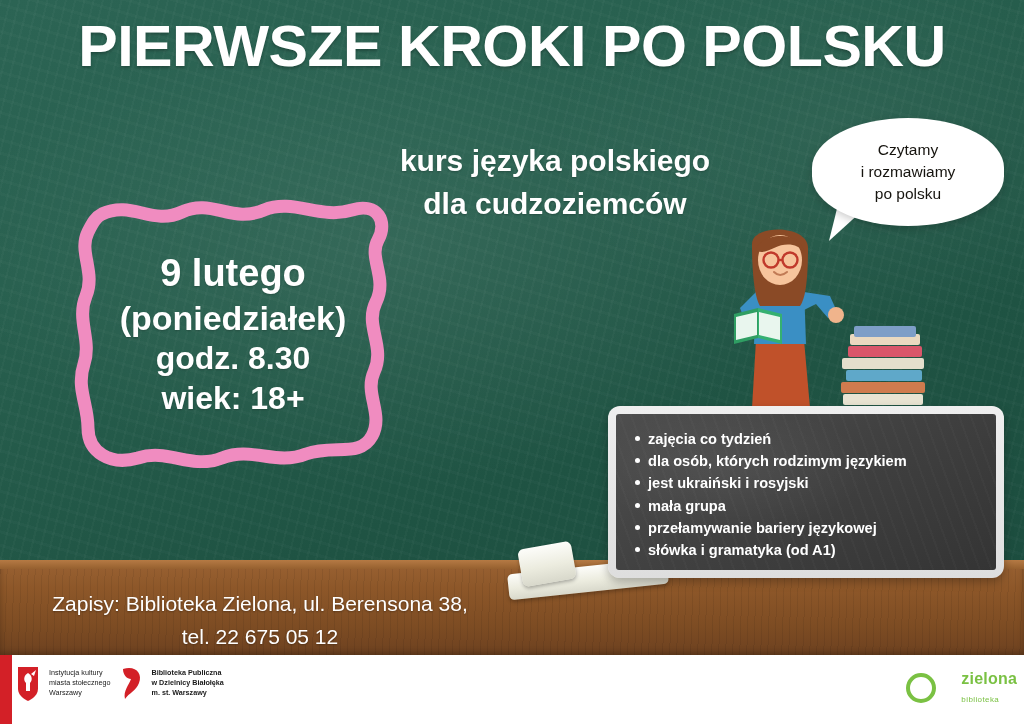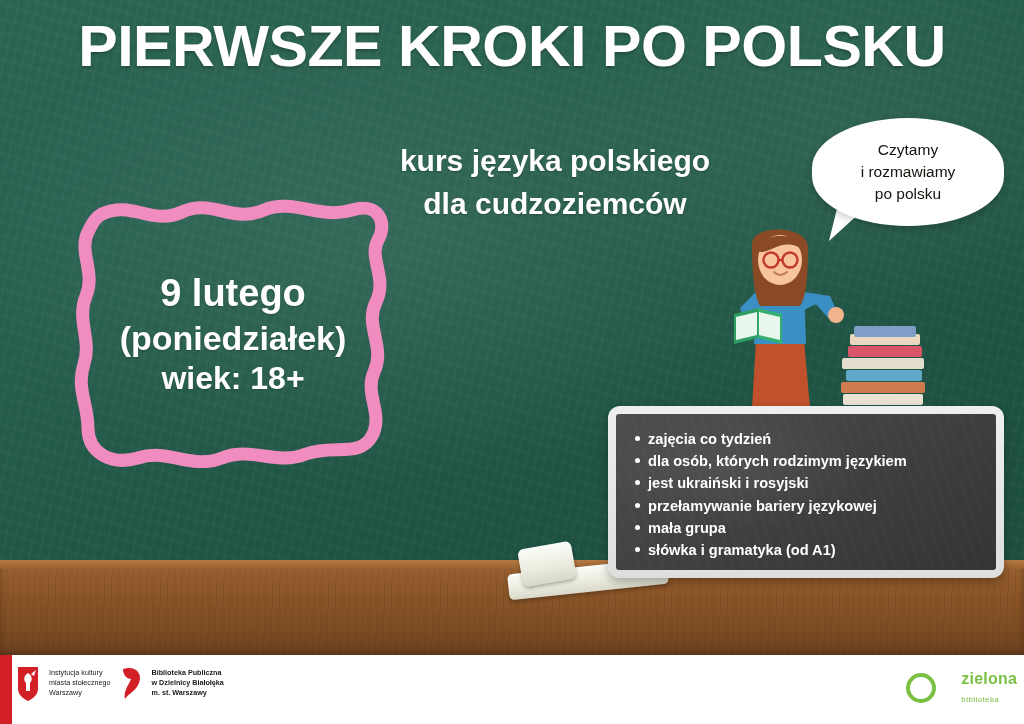--- a/index.html
+++ b/index.html
@@ -359,20 +359,21 @@
                C 120 274, 96 252, 66 262
                C 38 270, 16 256, 16 232
                C 16 208, 4 192, 12 168
                C 20 144, 4 124, 14 100
                C 24 76, 6 56, 16 36
                C 21 26, 24 21, 30 18 Z" fill="none" stroke="#f08cc0" stroke-width="13" stroke-linecap="round" stroke-linejoin="round"></path>
     </svg>
     <div class="datebox-inner">
       <div class="d-line1">9 lutego</div>
       <div class="d-line2">(poniedziałek)</div>
+      <div class="d-line3">godz. 8.30</div>
       <div class="d-line4">wiek: 18+</div>
     </div>
   </div>
 
   <div class="bubble-tail"></div>
   <div class="bubble">
     <div class="bubble-text">
       <span>Czytamy</span>
       <span>i rozmawiamy</span>
       <span>po polsku</span>
@@ -429,27 +430,31 @@
 
   <div class="chalk chalk-1"></div>
   <div class="chalk chalk-2"></div>
 
   <div class="slate">
     <div class="slate-inner">
       <ul>
         <li>zajęcia co tydzień</li>
         <li>dla osób, których rodzimym językiem</li>
         <li style="list-style:none;">jest ukraiński i rosyjski</li>
+        <li>mała grupa</li>
         <li>przełamywanie bariery językowej</li>
-        <li>mała grupa</li>
         <li>słówka i gramatyka (od A1)</li>
       </ul>
     </div>
   </div>
 
+  <div class="contact">
+    <div>Zapisy: Biblioteka Zielona, ul. Berensona 38,</div>
+    <div>tel. 22 675 05 12</div>
+  </div>
 
   <div class="footer-strip"></div>
   <div class="redbar"></div>
 
   <div class="footer-logos">
     <div class="logo-block">
       <span class="mermaid-mark">
         <svg viewBox="0 0 28 40" width="28" height="40" aria-hidden="true">
           <path d="M4 4 L24 4 L24 26 C24 34, 14 38, 14 38 C14 38, 4 34, 4 26 Z" fill="#d32027"></path>
           <path d="M14 10 C10 12, 9 17, 12 20 L12 28 L16 28 L16 20 C19 17, 18 12, 14 10 Z" fill="#ffffff"></path>

